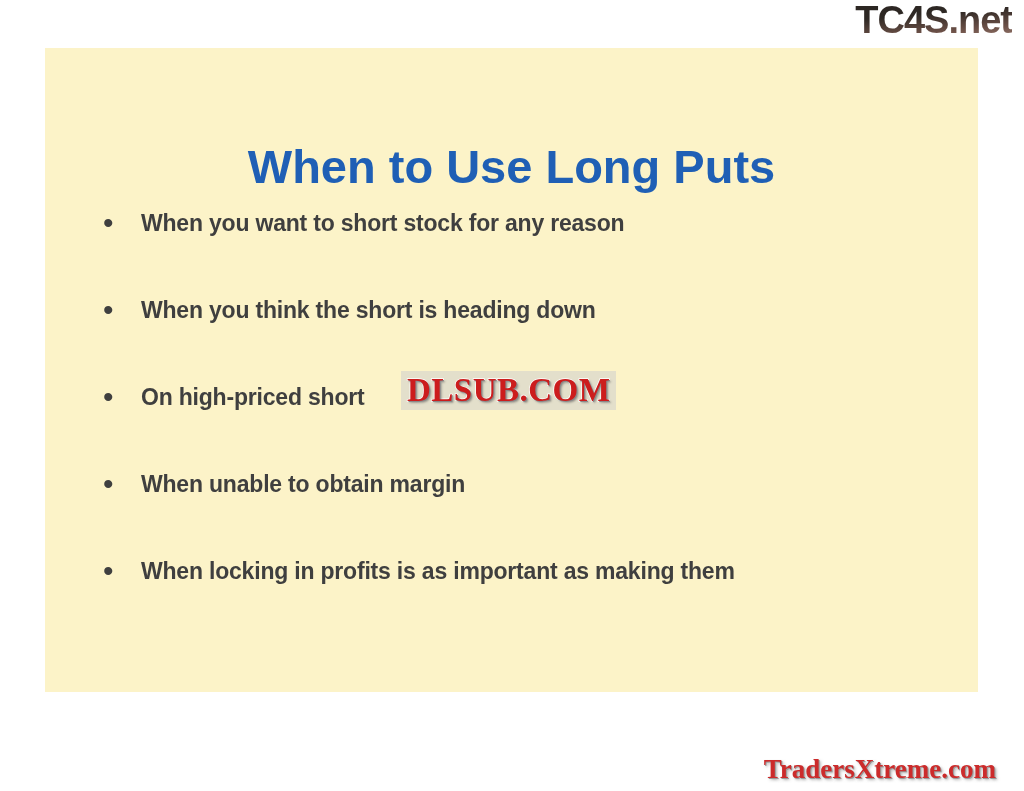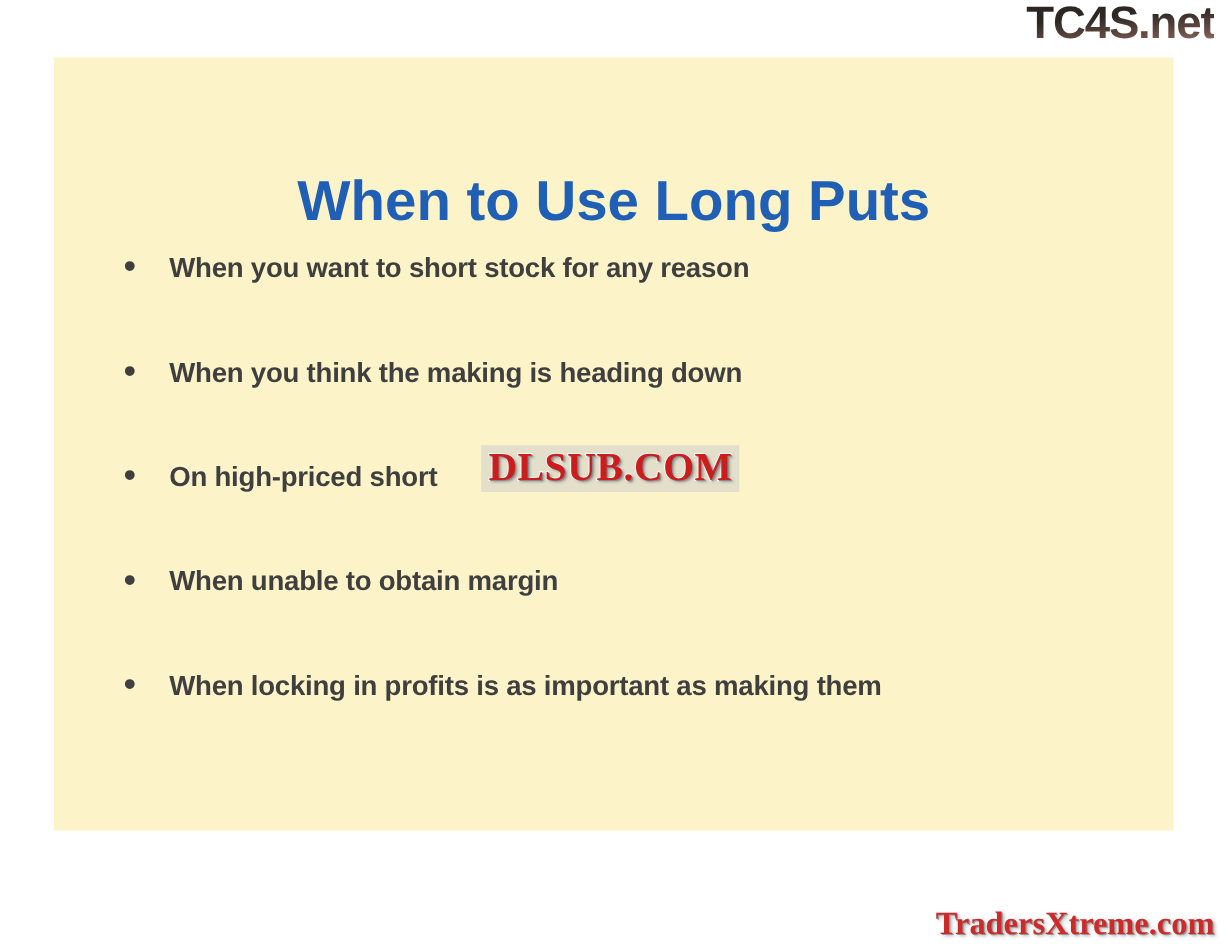--- a/index.html
+++ b/index.html
@@ -122,21 +122,21 @@
     -webkit-text-stroke: 1.4px #ffffff;
     paint-order: stroke fill;
     text-shadow: 1px 1px 0 #8a8a8a, 2px 2px 2px rgba(90,90,90,0.5);
     z-index: 5;
     margin-left: 34px;
   }
 
   
   #brand {
     position: absolute;
-    right: 12px;
+    right: 28px;
     bottom: 6px;
     color: #cc2b2b;
     font-family: "Liberation Serif", serif;
     font-weight: bold;
     font-size: 27px;
     line-height: 32px;
     letter-spacing: 0px;
     white-space: nowrap;
     -webkit-text-stroke: 1.2px #ffffff;
     paint-order: stroke fill;
@@ -155,21 +155,21 @@
 
   <div id="bullet-list">
 
     <div class="bullet-row">
       <span class="bullet-marker">•</span>
       <span class="bullet-text">When you want to short stock for any reason</span>
     </div>
 
     <div class="bullet-row">
       <span class="bullet-marker">•</span>
-      <span class="bullet-text">When you think the making is heading down</span>
+      <span class="bullet-text">When you think the short is heading down</span>
     </div>
 
     <div class="bullet-row">
       <span class="bullet-marker">•</span>
       <span class="bullet-text">On high-priced short</span>
     </div>
 
     <div class="bullet-row">
       <span class="bullet-marker">•</span>
       <span class="bullet-text">When unable to obtain margin</span>

